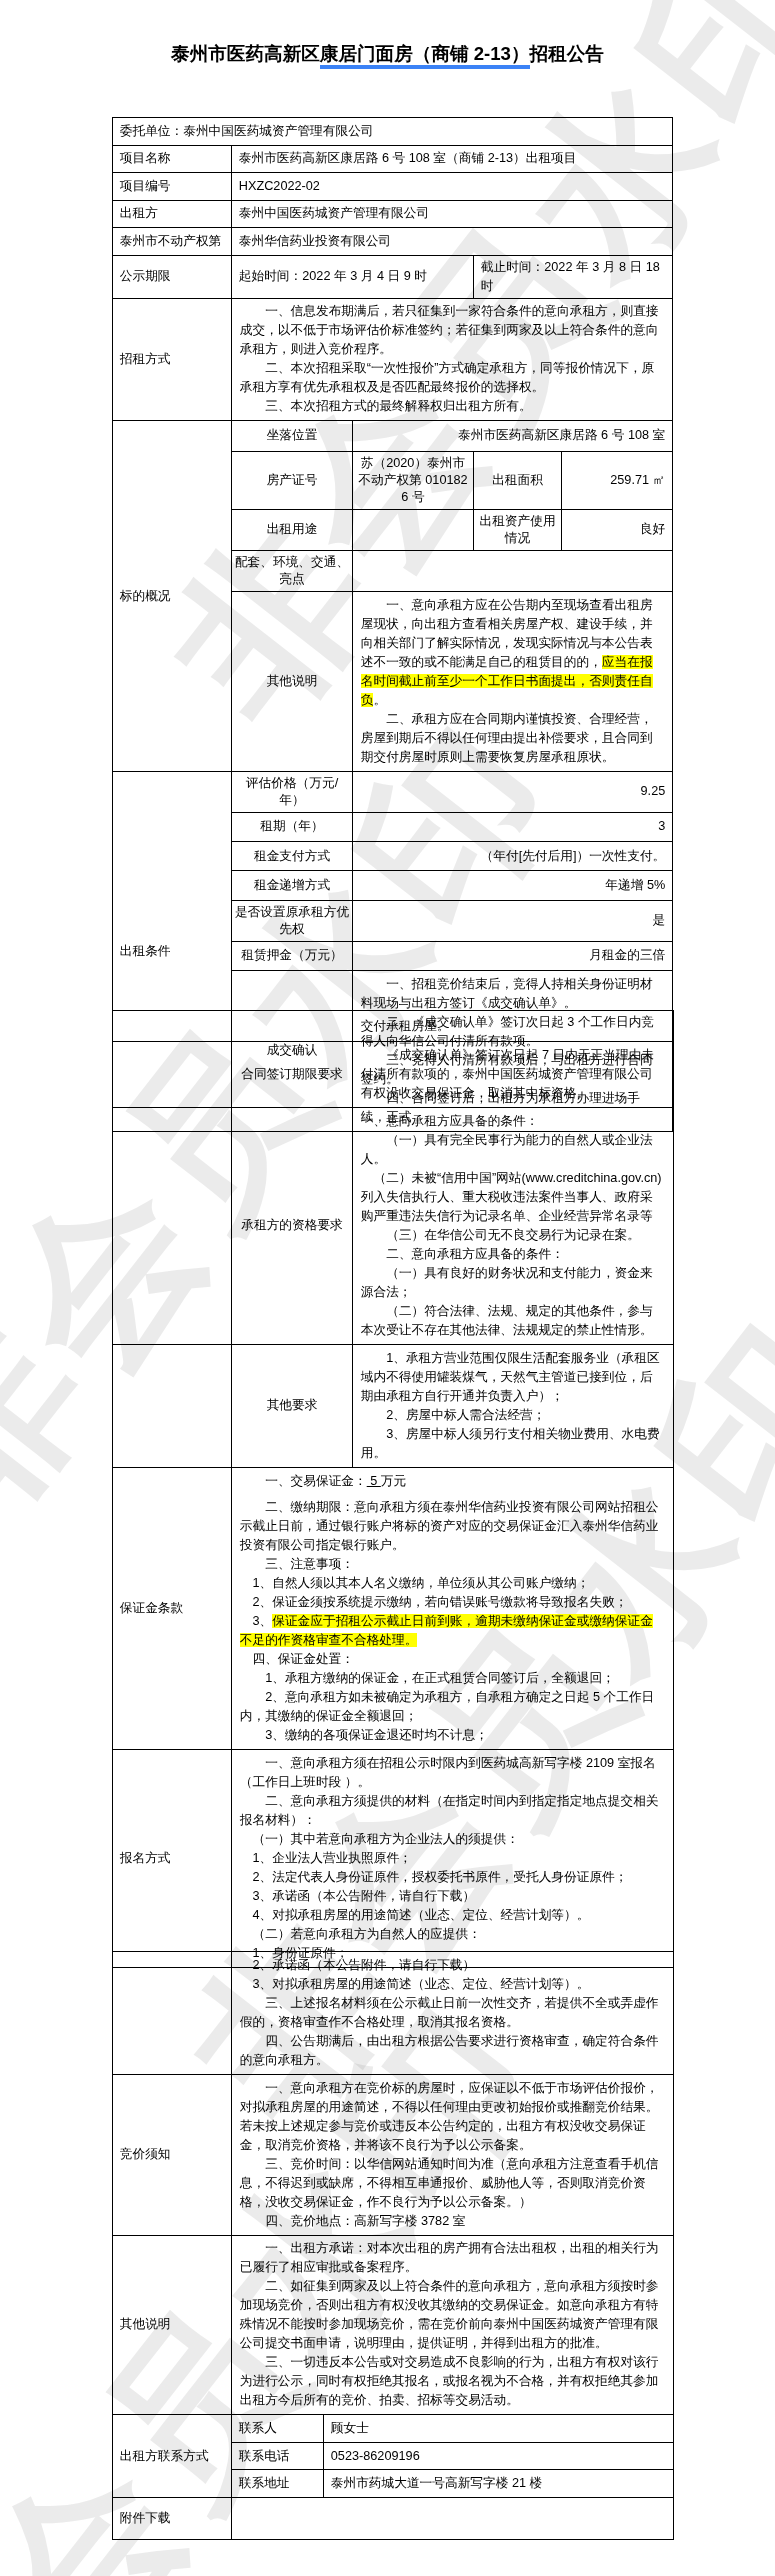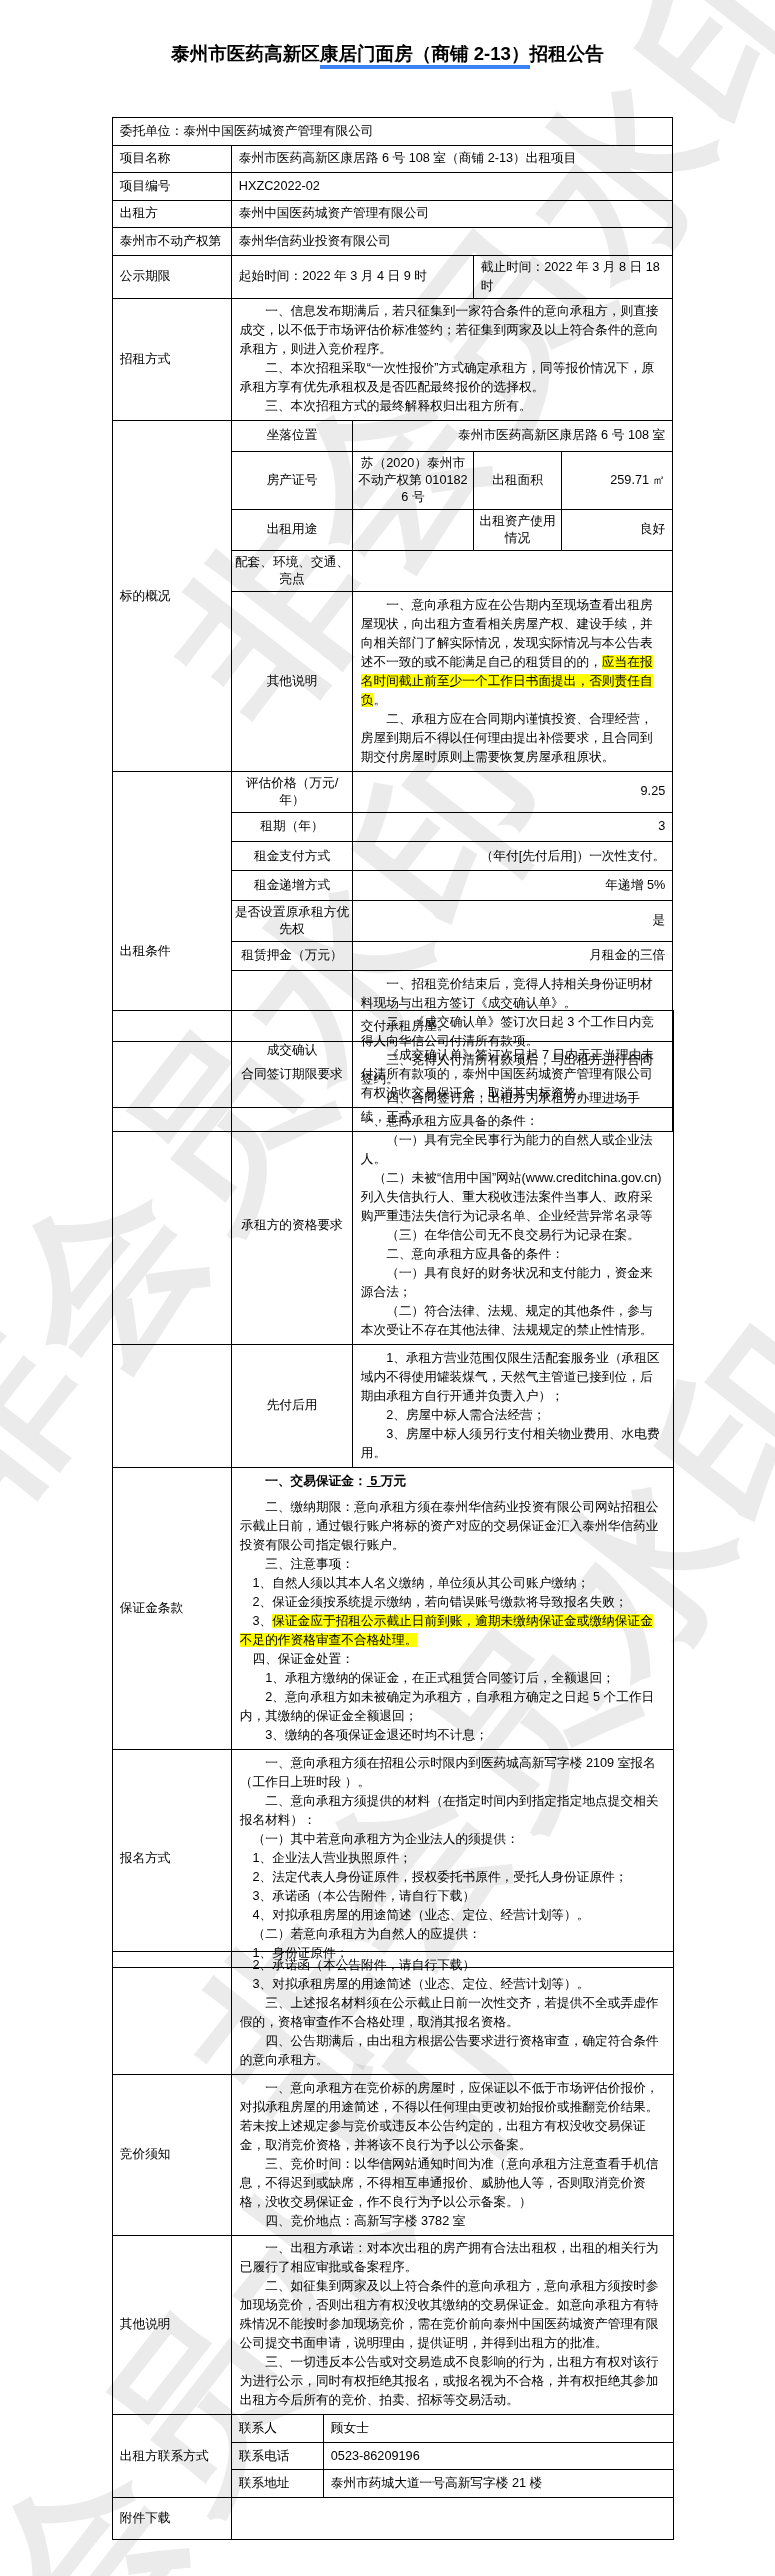--- a/index.html
+++ b/index.html
@@ -26,21 +26,21 @@
     word-break:break-all;line-height:1.5;
   }
   td.lab{text-align:left;}
   td.sub{text-align:center;line-height:1.35;padding:2.9px 2px;}
   td.ctr{text-align:right;}
   td.txt{padding:3.9px 7.8px;}
   td.txt p{margin:0;line-height:19px;text-align:left;}
   .i0{text-indent:0;}
   .i1{text-indent:1em;}
   .i2{text-indent:2em;}
-  .mb8{margin-bottom:7.8px !important;font-weight:bold;}
+  .mb8{margin-bottom:7.8px !important;}
   .hl{background:#ffff00;}
   .un{text-decoration:underline;}
   tr.hrow td{height:22.5px;}
   tr.crow td{height:23.5px;}
   td.att{height:37px;}
 </style>
 </head>
 <body>
 
 <span class="wm" style="left:508px;top:323px;">非会员水印</span>
@@ -185,21 +185,21 @@
       <p class="i2">（一）具有完全民事行为能力的自然人或企业法人。</p>
       <p class="i1">（二）未被“信用中国”网站(www.creditchina.gov.cn)列入失信执行人、重大税收违法案件当事人、政府采购严重违法失信行为记录名单、企业经营异常名录等</p>
       <p class="i2">（三）在华信公司无不良交易行为记录在案。</p>
       <p class="i2">二、意向承租方应具备的条件：</p>
       <p class="i2">（一）具有良好的财务状况和支付能力，资金来源合法；</p>
       <p class="i2">（二）符合法律、法规、规定的其他条件，参与本次受让不存在其他法律、法规规定的禁止性情形。</p>
     </td>
   </tr>
   <tr>
     <td></td>
-    <td class="sub">先付后用</td>
+    <td class="sub">其他要求</td>
     <td class="txt">
       <p class="i2">1、承租方营业范围仅限生活配套服务业（承租区域内不得使用罐装煤气，天然气主管道已接到位，后期由承租方自行开通并负责入户）；</p>
       <p class="i2">2、房屋中标人需合法经营；</p>
       <p class="i2">3、房屋中标人须另行支付相关物业费用、水电费用。</p>
     </td>
   </tr>
   <tr>
     <td class="lab">保证金条款</td>
     <td colspan="2" class="txt">
       <p class="i2 mb8"><span>一、交易保证金：</span><span class="un"> 5 </span><span>万元</span></p>

